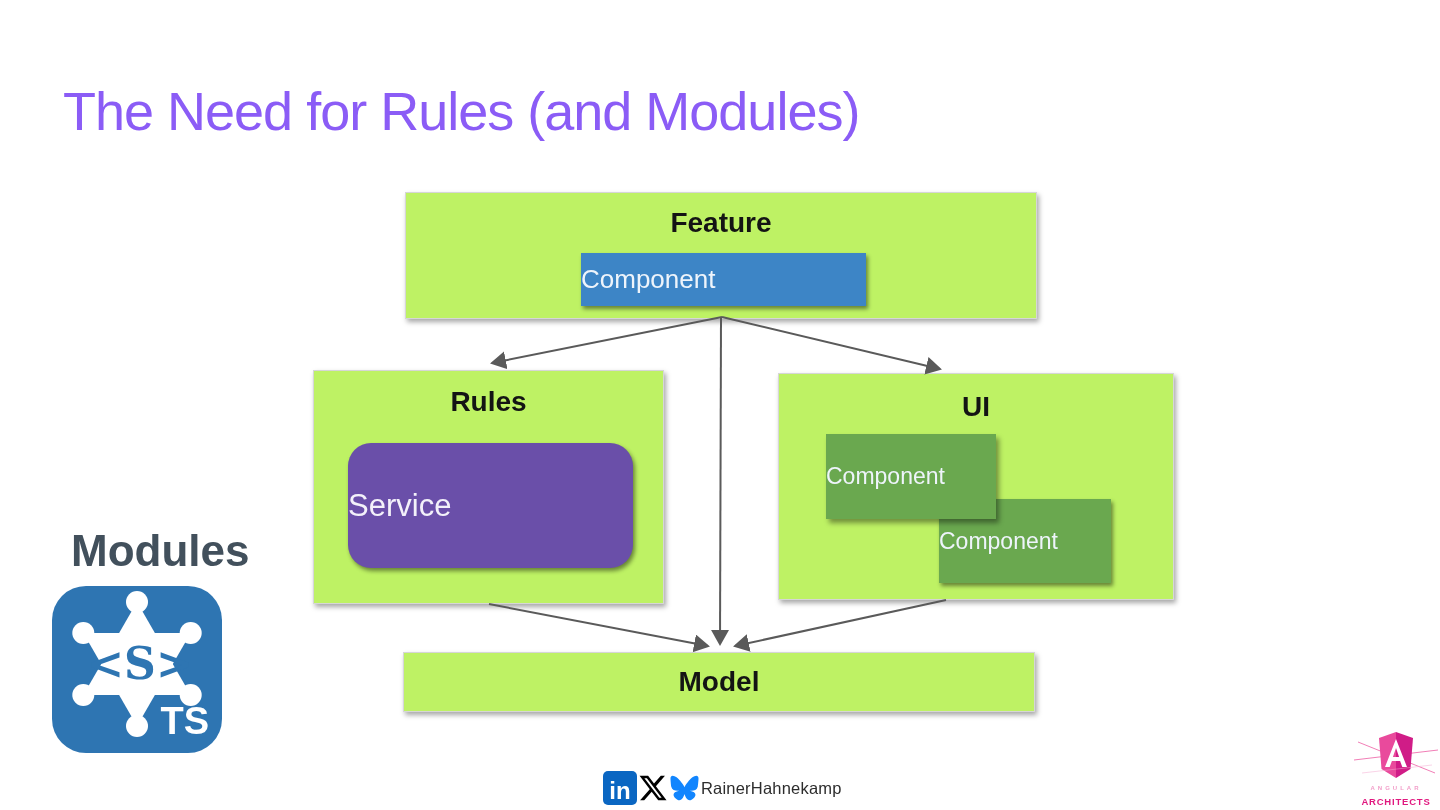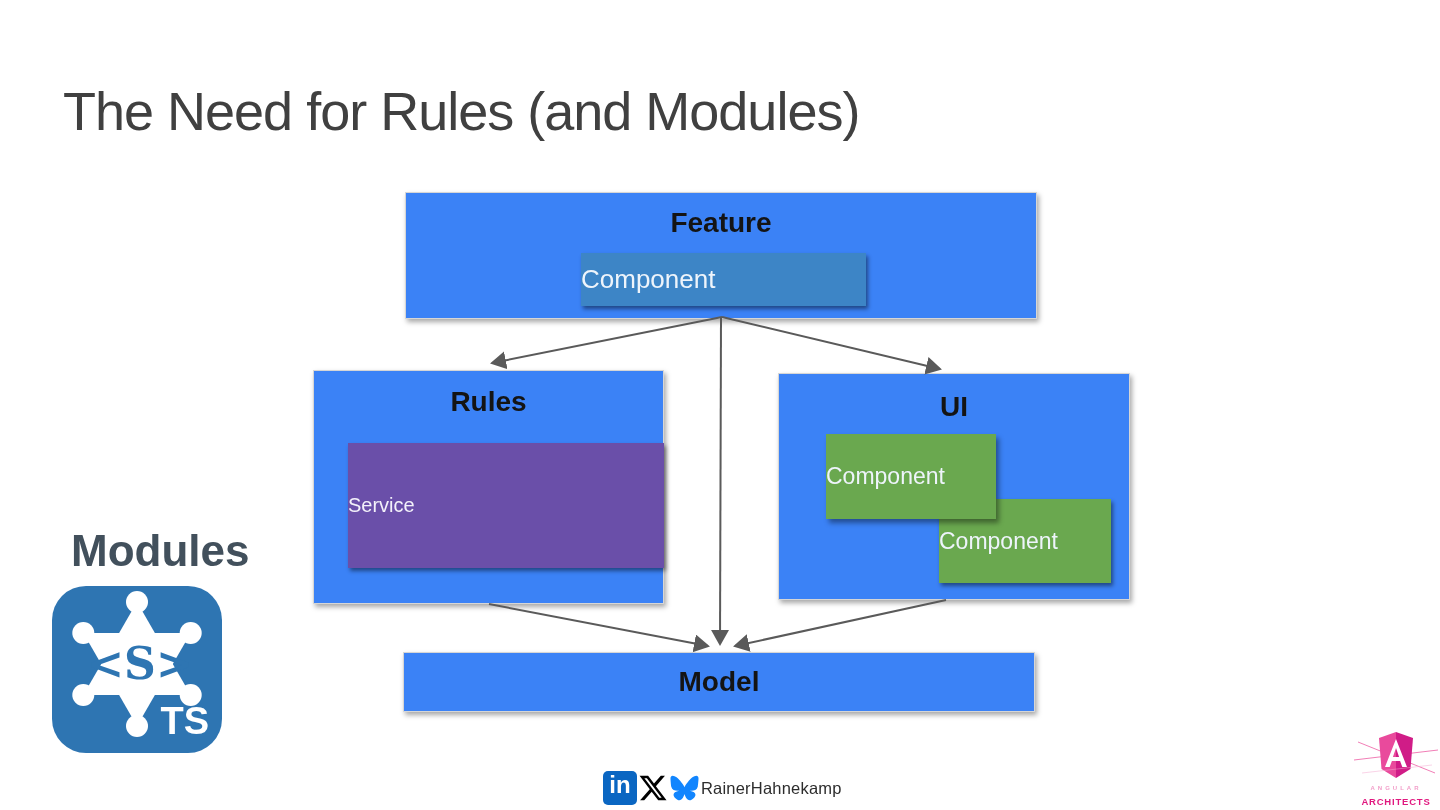--- a/index.html
+++ b/index.html
@@ -1,57 +1,57 @@
 <!DOCTYPE html>
 <html><head>
 <meta charset="utf-8">
 <style>
   html,body{margin:0;padding:0;background:#ffffff;}
   .slide{position:relative;width:1440px;height:810px;background:#ffffff;overflow:hidden;
          font-family:"Liberation Sans",sans-serif;}
 
   .title{position:absolute;left:63px;top:80px;font-size:54px;line-height:1.15;
-         letter-spacing:-1px;font-weight:400;color:#404040;white-space:nowrap;}
+         letter-spacing:-1px;font-weight:400;color:#8b5cf6;white-space:nowrap;}
 
   
-  .panel{position:absolute;background:#3b82f6;border:1px solid #d6d6d6;
+  .panel{position:absolute;background:#bef264;border:1px solid #d6d6d6;
          box-shadow:2px 3px 5px rgba(0,0,0,.35);}
   .panel-label{position:absolute;left:0;right:0;text-align:center;
                font-weight:700;font-size:28px;color:#141414;}
   .feature{left:405px;top:192px;width:630px;height:125px;}
   .databox{left:313px;top:370px;width:349px;height:232px;}
-  .uibox{left:778px;top:373px;width:350px;height:225px;}
+  .uibox{left:778px;top:373px;width:350px;height:225px;padding-left:44px;}
   .modelbox{left:403px;top:652px;width:630px;height:58px;}
   .feature .panel-label{top:14px;}
   .databox .panel-label{top:15px;}
   .uibox  .panel-label{top:17px;}
   .modelbox .panel-label{top:50%;transform:translateY(-50%);}
 
   
   .chip{position:absolute;display:flex;align-items:center;justify-content:flex-start;
         color:#eef4fb;box-shadow:2px 3px 4px rgba(0,0,0,.45);font-weight:400;}
   .chip-blue{left:175px;top:60px;width:285px;height:53px;background:#3d85c6;font-size:26px;}
-  .chip-purple{left:34px;top:72px;width:316px;height:125px;background:#6a4fa9;font-size:20px;color:#f3f1fa;}
+  .chip-purple{left:34px;top:72px;width:285px;height:125px;background:#6a4fa9;font-size:31px;color:#f3f1fa;border-radius:23px;}
   .chip-green1{left:47px;top:60px;width:170px;height:85px;background:#6aa84f;font-size:23px;z-index:2;
                box-shadow:3px 4px 5px rgba(0,0,0,.4);}
   .chip-green2{left:160px;top:125px;width:172px;height:84px;background:#6aa84f;font-size:23px;z-index:1;}
 
   .arrows{position:absolute;left:0;top:0;pointer-events:none;}
 
   
   .sheriff-title{position:absolute;left:71px;top:526px;font-size:44px;font-weight:700;color:#42505c;}
   .badge{position:absolute;left:52px;top:586px;width:170px;height:167px;
          background:#2e75b2;border-radius:34px;}
   .badge svg{position:absolute;left:0;top:0;}
   .badge-ts{position:absolute;right:13px;bottom:10px;color:#ffffff;font-weight:700;font-size:38px;}
 
   
   .footer{position:absolute;left:603px;top:771px;height:34px;display:flex;align-items:center;}
   .li-icon{width:34px;height:34px;background:#0a66c2;border-radius:5px;color:#ffffff;
-           font-weight:700;font-size:24px;display:flex;align-items:flex-start;justify-content:center;}
+           font-weight:700;font-size:24px;display:flex;align-items:flex-end;justify-content:center;}
   .x-icon{width:30px;height:30px;margin-left:1px;display:flex;align-items:center;}
   .bsky-icon{width:29px;height:26px;margin-left:2px;display:flex;align-items:center;}
   .handle{margin-left:2px;font-size:16.5px;color:#2d2d2d;font-weight:500;letter-spacing:.2px;}
 
   
   .aa{position:absolute;left:1352px;top:729px;width:88px;height:78px;text-align:center;}
   .aa-angular{font-size:6px;color:#f29ec9;letter-spacing:3px;font-weight:700;margin-top:0;}
   .aa-architects{font-size:9.5px;color:#e0187f;font-weight:700;letter-spacing:.8px;margin-top:5px;}
 </style>
 </head>

